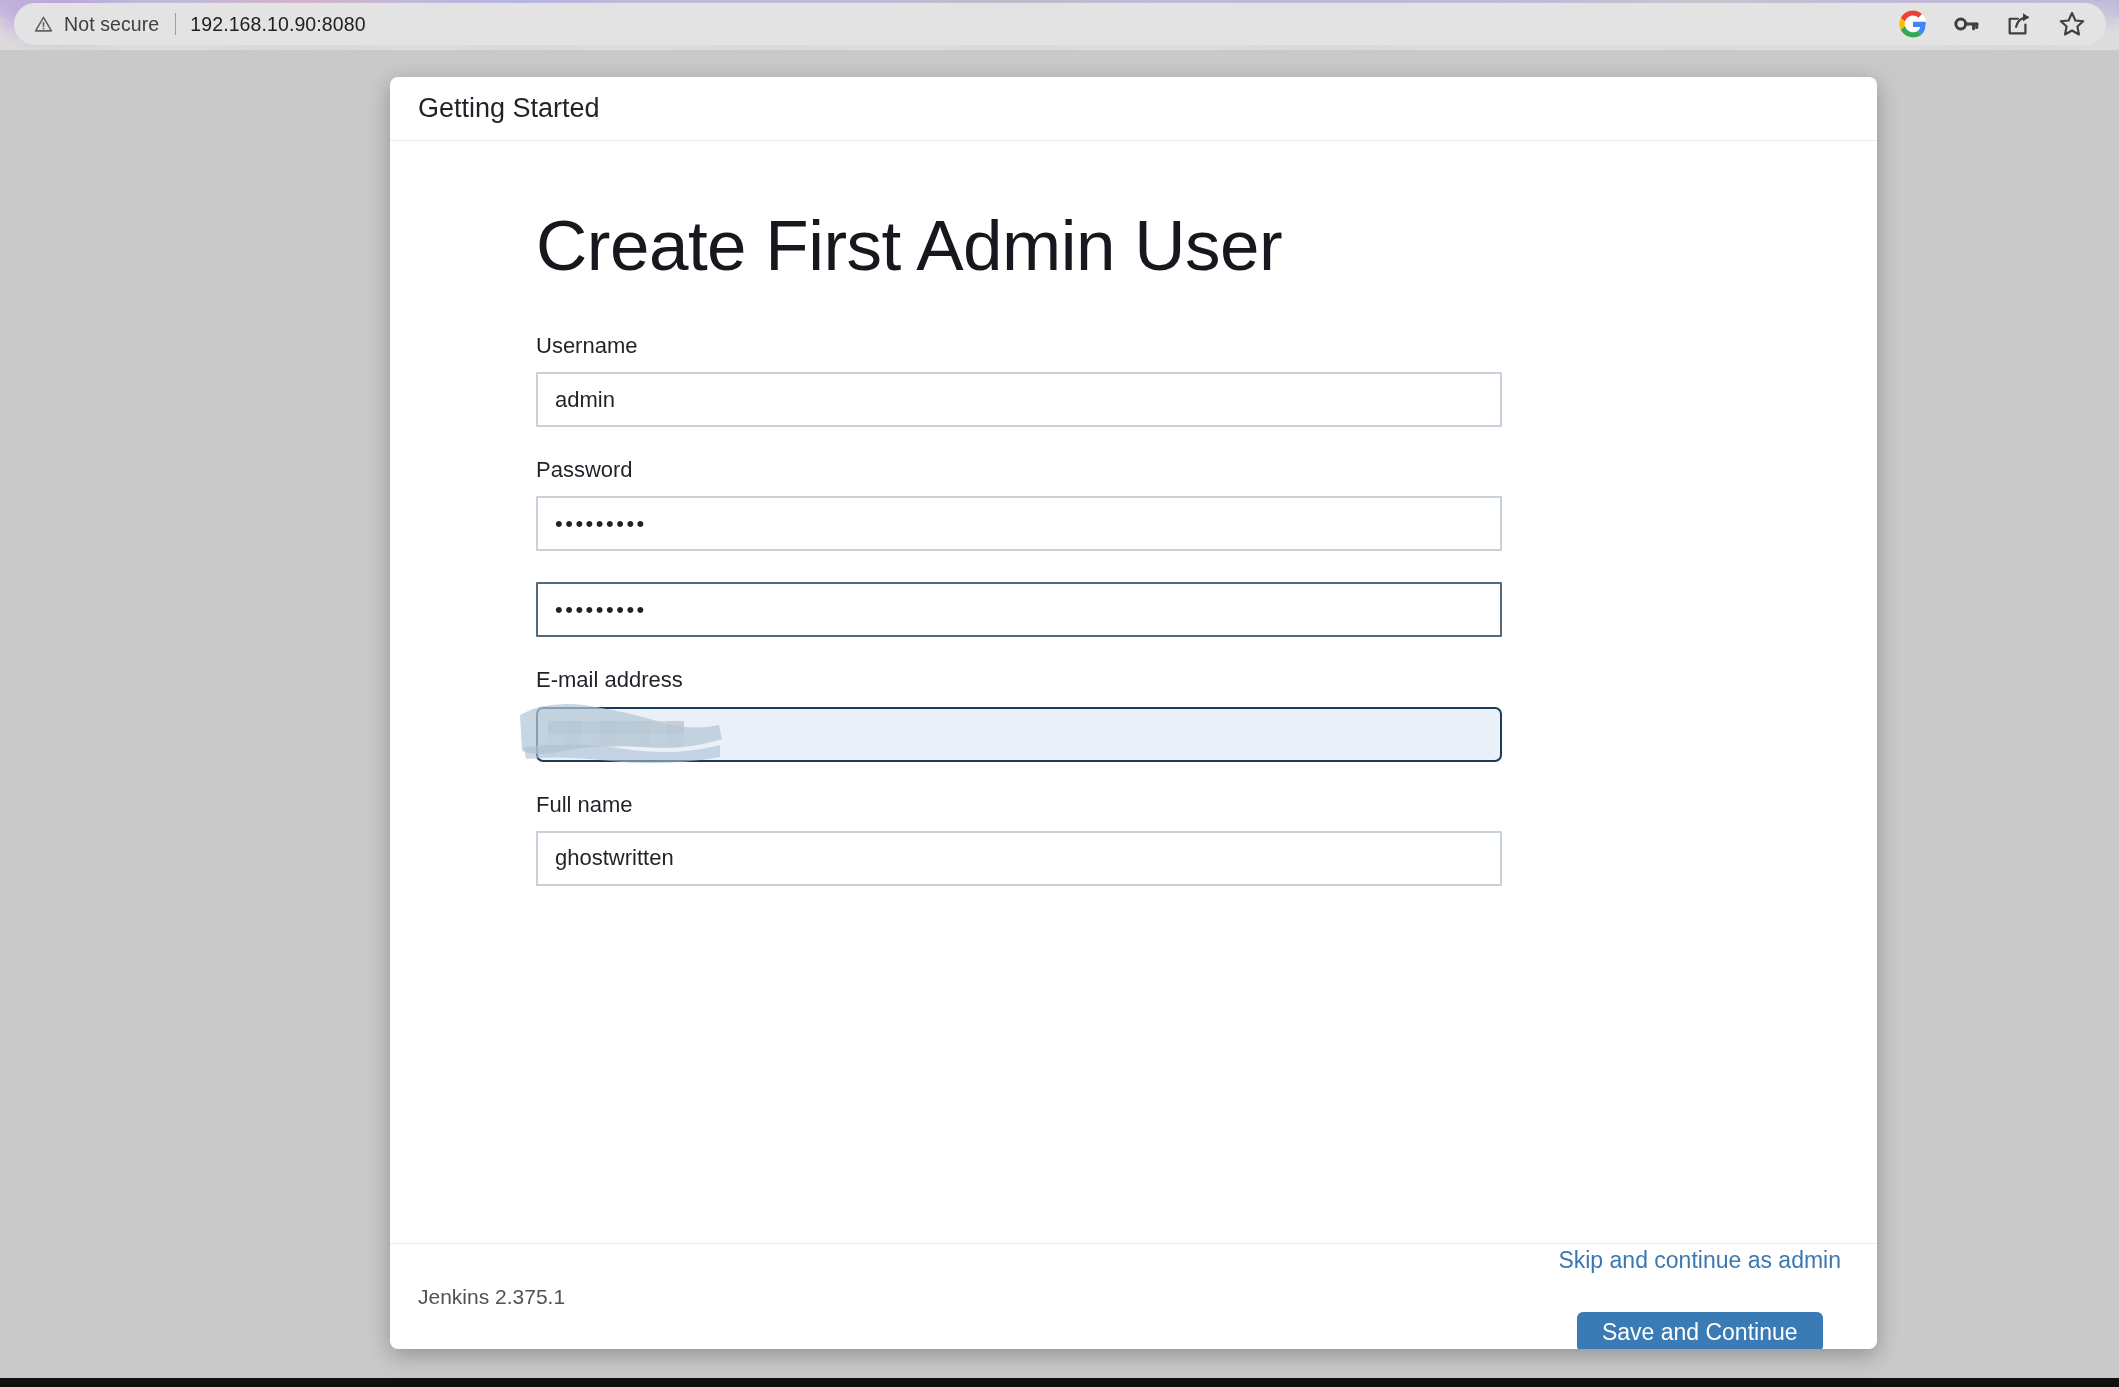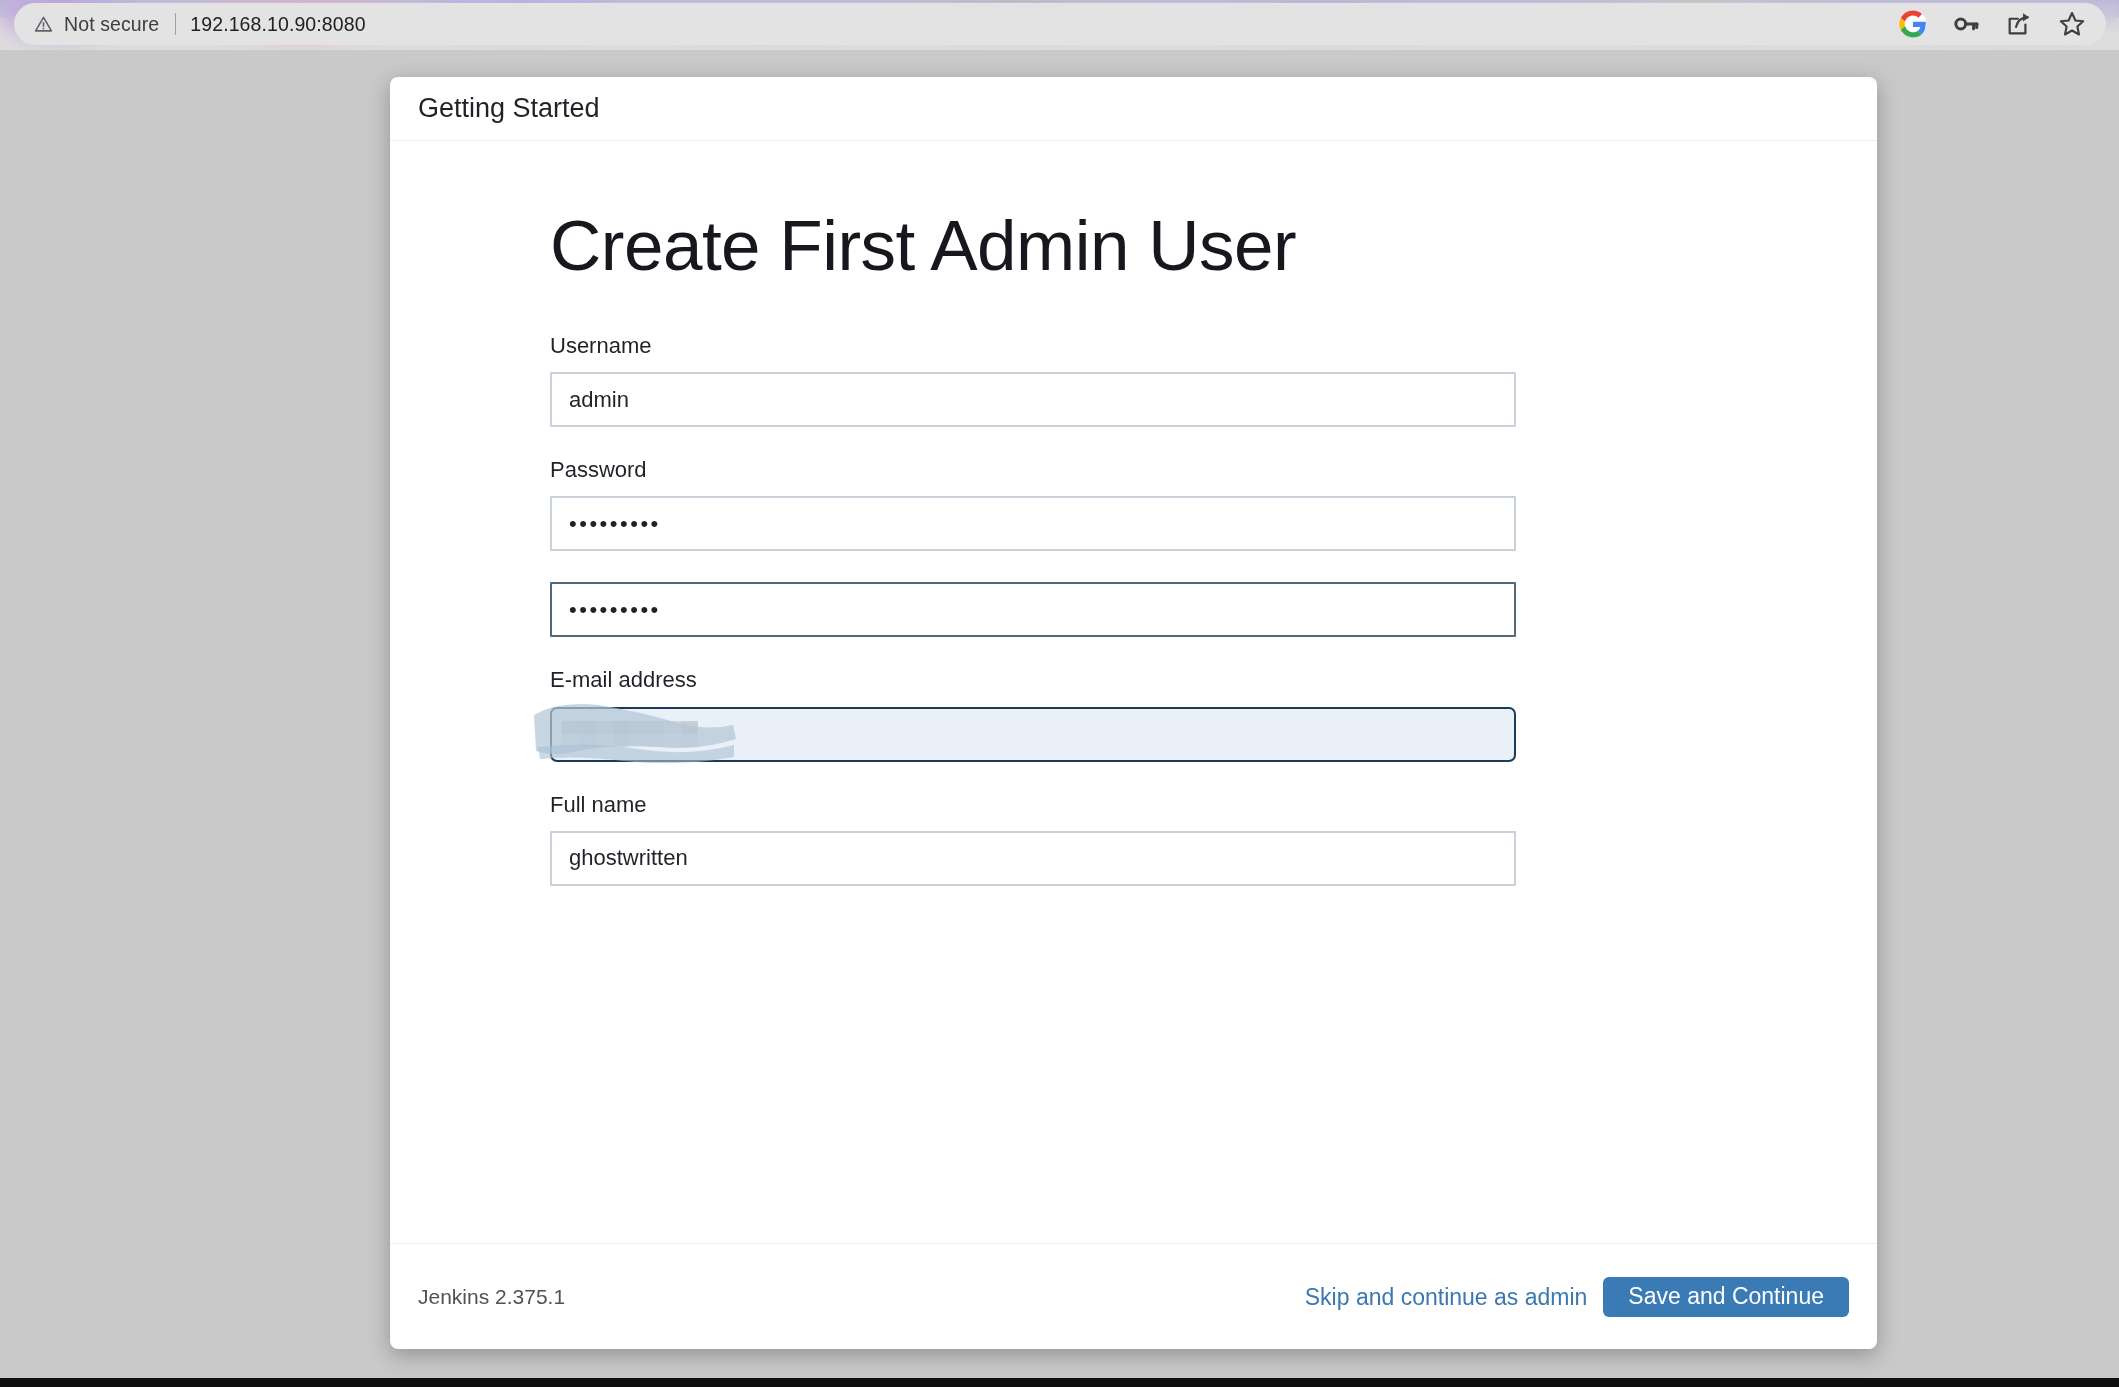--- a/index.html
+++ b/index.html
@@ -111,21 +111,21 @@
     color: #1f2328;
     font-weight: 400;
   }
   #modal-body {
     flex: 1 1 auto;
     position: relative;
     overflow: hidden;
   }
   #form-wrap {
     position: absolute;
-    left: 160px;
+    left: 146px;
     top: 69px;
     width: 1000px;
   }
   #page-heading {
     font-size: 71px;
     font-weight: 400;
     color: #16181d;
     letter-spacing: -.5px;
     line-height: 1;
     margin-bottom: 53px;
@@ -191,22 +191,23 @@
     padding: 0 28px;
     flex: none;
   }
   #version-label {
     font-size: 21px;
     color: #4c5359;
   }
   #footer-actions {
     margin-left: auto;
     display: flex;
-    align-items: flex-end;
-    gap: 8px;
+    align-items: center;
+    gap: 32px;
+    flex-direction: column;
   }
   #skip-link {
     font-size: 23px;
     color: #3a78b2;
     text-decoration: none;
     padding: 6px 8px;
   }
   #save-button {
     background: #3a7ab5;
     color: #ffffff;

